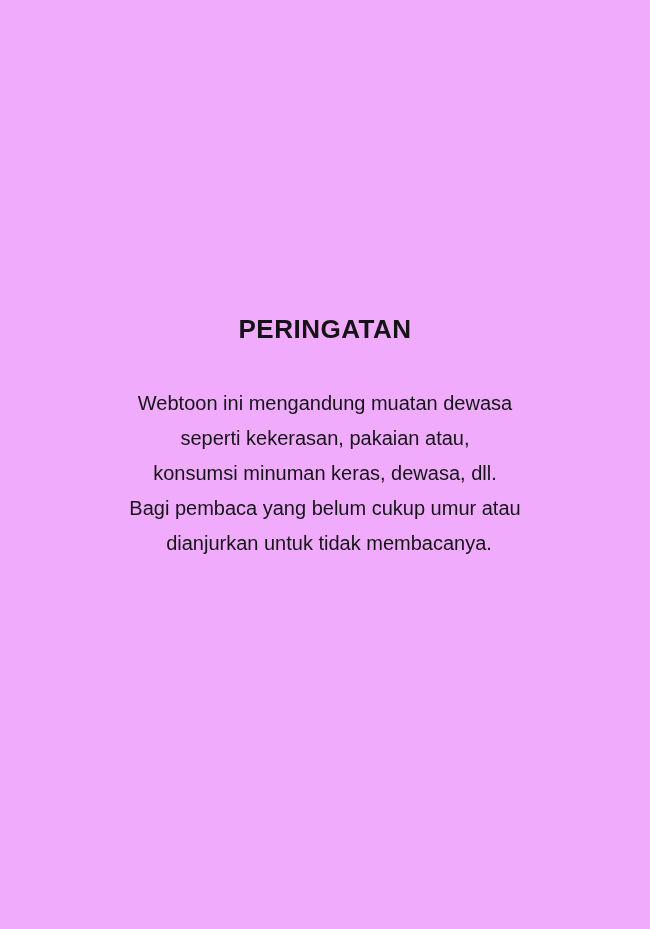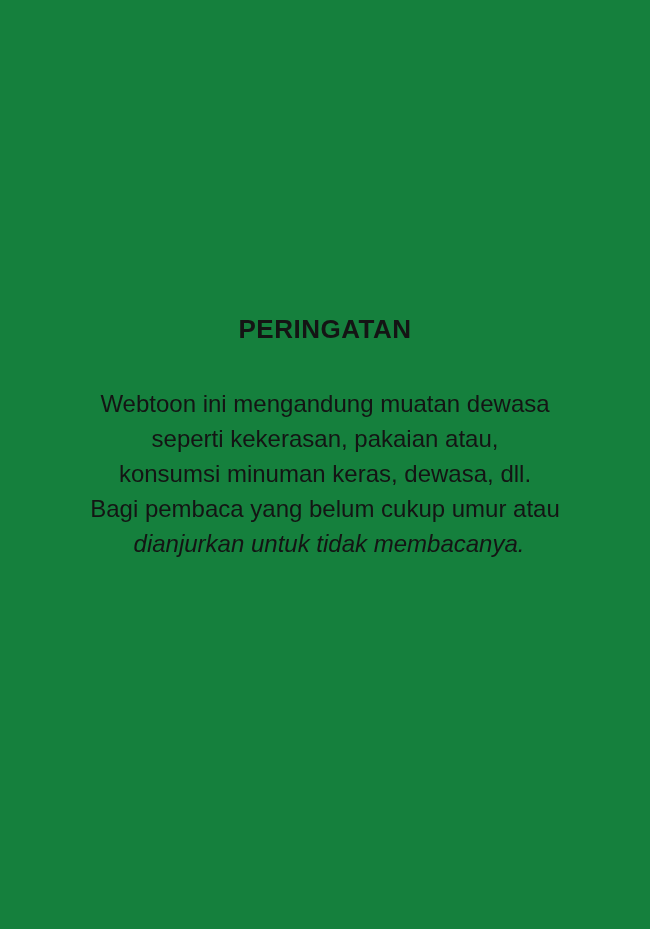--- a/index.html
+++ b/index.html
@@ -11,52 +11,51 @@
     height: 929px;
     background: #ffffff;
     font-family: "Liberation Sans", sans-serif;
     color: #1a1a1a;
     overflow: hidden;
   }
   .page {
     position: relative;
     width: 650px;
     height: 929px;
-    background: #15803d;
+    background: #f0abfc;
     display: flex;
     flex-direction: column;
     align-items: center;
   }
   .warning-block {
     position: absolute;
     top: 315px;
     left: 0;
     width: 650px;
     text-align: center;
   }
   .warning-title {
     font-size: 26px;
     font-weight: bold;
     letter-spacing: 0.5px;
     color: #141414;
     margin: 0 0 42px 0;
     line-height: 1.1;
   }
   .warning-body {
-    font-size: 24px;
+    font-size: 20px;
     line-height: 35px;
     color: #141414;
     margin: 0;
   }
   .warning-body .line {
     display: block;
     white-space: nowrap;
   }
   .warning-body .line.italic {
-    font-style: italic;
     margin-left: 8px;
   }
 </style>
 </head>
 <body>
 
 <div class="page">
   <div class="warning-block">
     <h1 class="warning-title">PERINGATAN</h1>
     <p class="warning-body">

